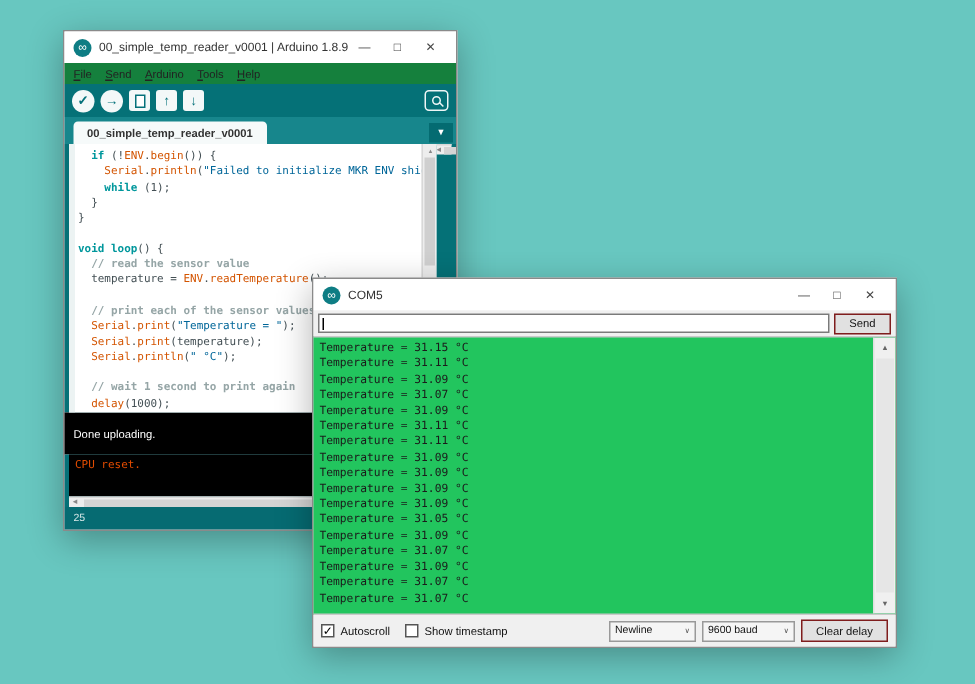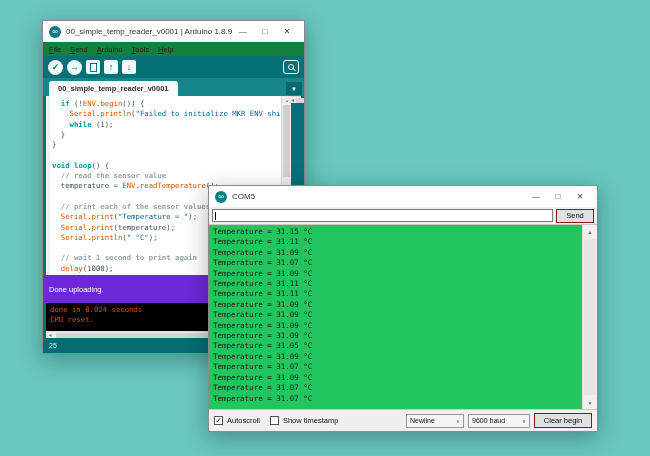--- a/index.html
+++ b/index.html
@@ -46,21 +46,21 @@
   .tok-f { color:#D35400; }
   .tok-s { color:#006699; }
   .tok-c { color:#95A5A6;font-weight:bold; }
   .vscroll { position:absolute; right:0; top:0; bottom:0; width:10px; background:#EDEDED; border-left:1px solid #D8D8D8; }
   .vscroll .arr { width:10px; height:8px; font-size:4px; color:#888; display:flex; align-items:center; justify-content:center; }
   .vscroll .thumb { position:absolute; left:1px; right:1px; top:9px; height:40%; background:#CFCFCF; }
   .hscroll { height:7px; background:#EDEDED; border-top:1px solid #D8D8D8; display:flex; align-items:center; flex:0 0 auto; }
   .hscroll .arr { font-size:6px; color:#888; width:8px; text-align:center; line-height:7px; }
   .hscroll .thumb { height:5px; background:#D4D4D4; flex:0 0 80%; margin-left:2px; }
 
-  .statusbar { height:28px; background:#6d28d9; color:#fff; font-size:7.5px; display:flex; align-items:center; padding:0 6px; flex:0 0 auto; }
+  .statusbar { height:28px; background:#000000; color:#fff; font-size:7.5px; display:flex; align-items:center; padding:0 6px; flex:0 0 auto; }
   .console-wrap { background:#057177; padding:0 3px; flex:0 0 auto; }
   .console { background:#000; height:28px; padding:2px 4px; font-family:"DejaVu Sans Mono", monospace; font-size:7.3px; line-height:10px; color:#E34C00; overflow:hidden; }
   .footer { height:15px; background:#066B72; color:#D9E9E9; font-size:7px; display:flex; align-items:center; padding:0 6px; flex:0 0 auto; }
 
   
   .win-serial { left:208px; top:185px; width:390px; height:247px; z-index:2; background:#F0F0F0; }
   .send-row { height:17px; background:#F0F0F0; display:flex; align-items:center; padding:1px 3px; gap:3px; flex:0 0 auto; }
   .send-input { flex:1; height:13px; background:#fff; border:1px solid #7A7A7A; position:relative; }
   .caret { position:absolute; left:2px; top:2px; width:1px; height:8px; background:#000; }
   .btn { background:#E1E1E1; border:1px solid #7f1d1d; font-size:7.5px; color:#111; display:flex; align-items:center; justify-content:center; }
@@ -135,21 +135,20 @@
     <div class="hscroll">
       <span class="arr">◂</span>
       <span class="thumb"></span>
     </div>
   </div>
 
   <div class="statusbar">Done uploading.</div>
 
   <div class="console-wrap">
     <div class="console">
-        <div>done in 0.024 seconds</div>
         <div>CPU reset.</div>
       </div>
     <div class="hscroll">
       <span class="arr">◂</span>
       <span class="thumb"></span>
     </div>
   </div>
 
   <div class="footer">25</div>
 </div>
@@ -187,15 +186,15 @@
     <span class="chk" id="chk-timestamp"></span>
     <span class="chk-label">Show timestamp</span>
     <span class="combo combo-newline">
       <span class="cv">Newline</span>
       <span class="dd">∨</span>
     </span>
     <span class="combo combo-baud">
       <span class="cv">9600 baud</span>
       <span class="dd">∨</span>
     </span>
-    <span class="btn clear-btn">Clear begin</span>
+    <span class="btn clear-btn">Clear delay</span>
   </div>
 </div>
 
 </body></html>

